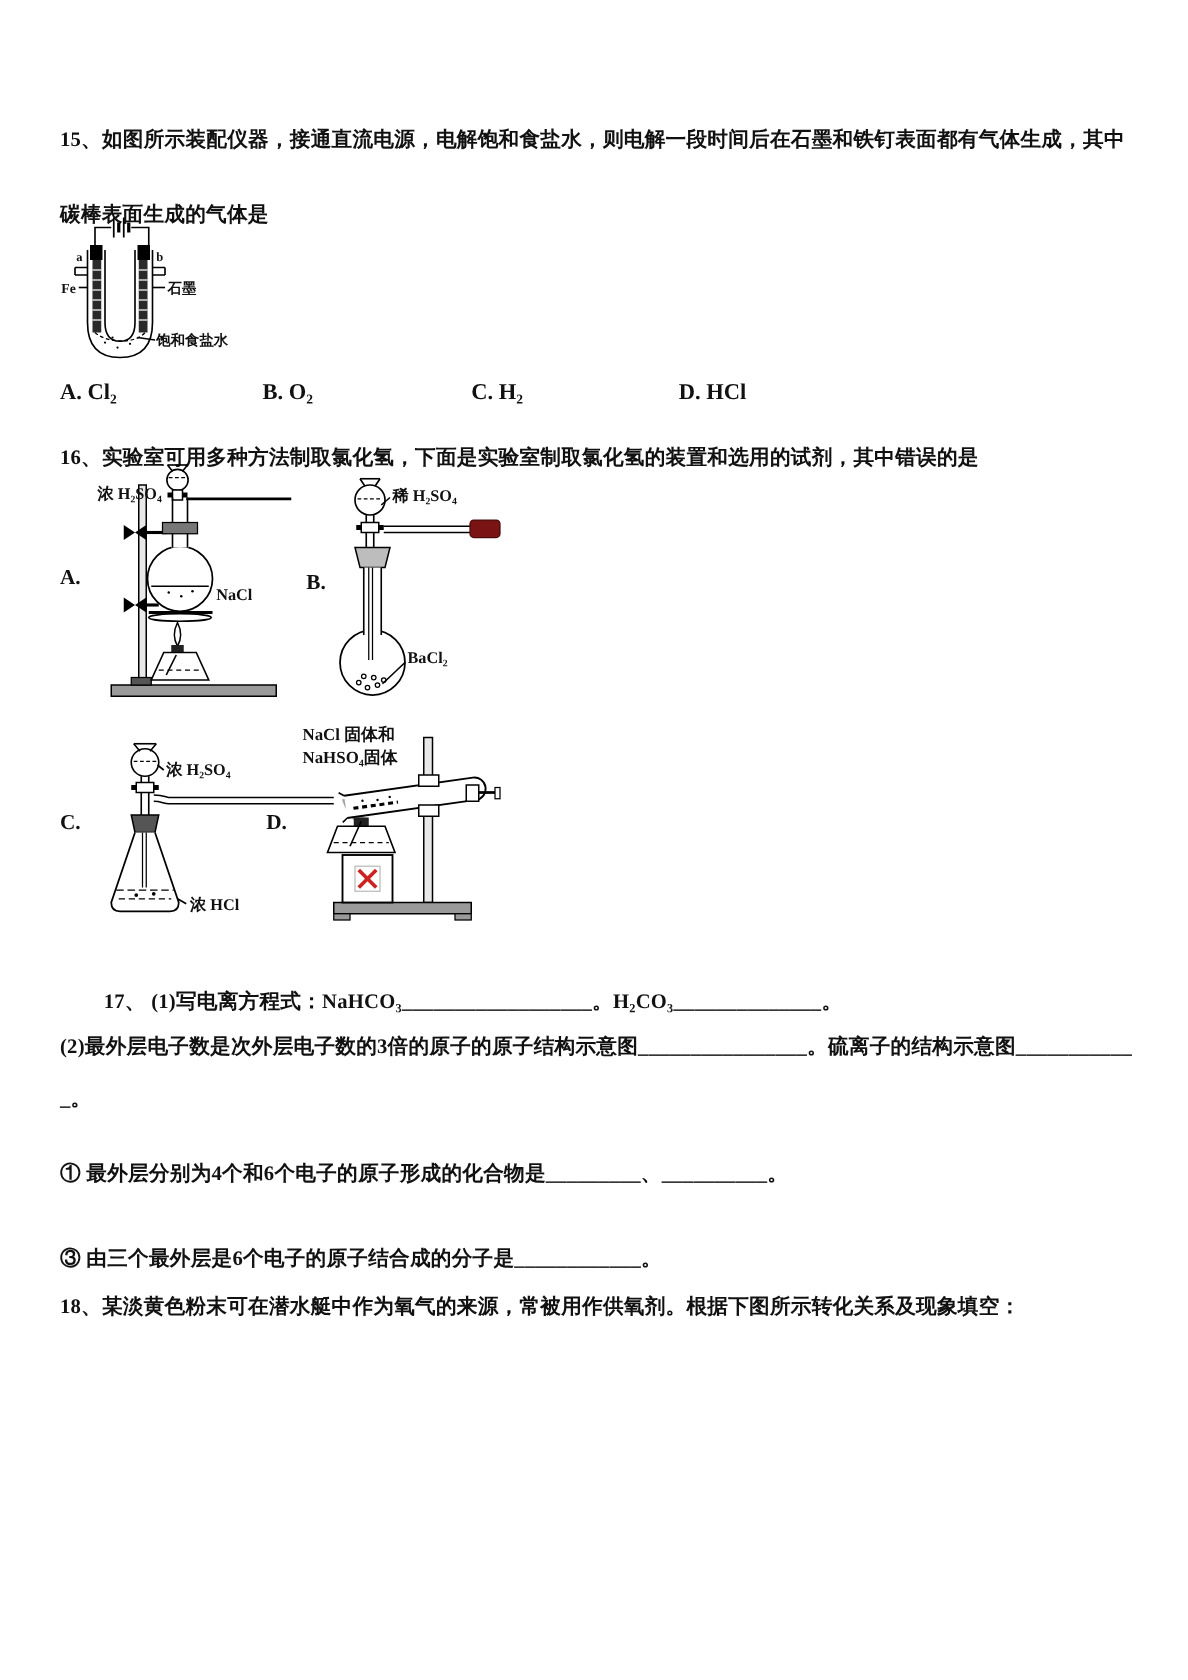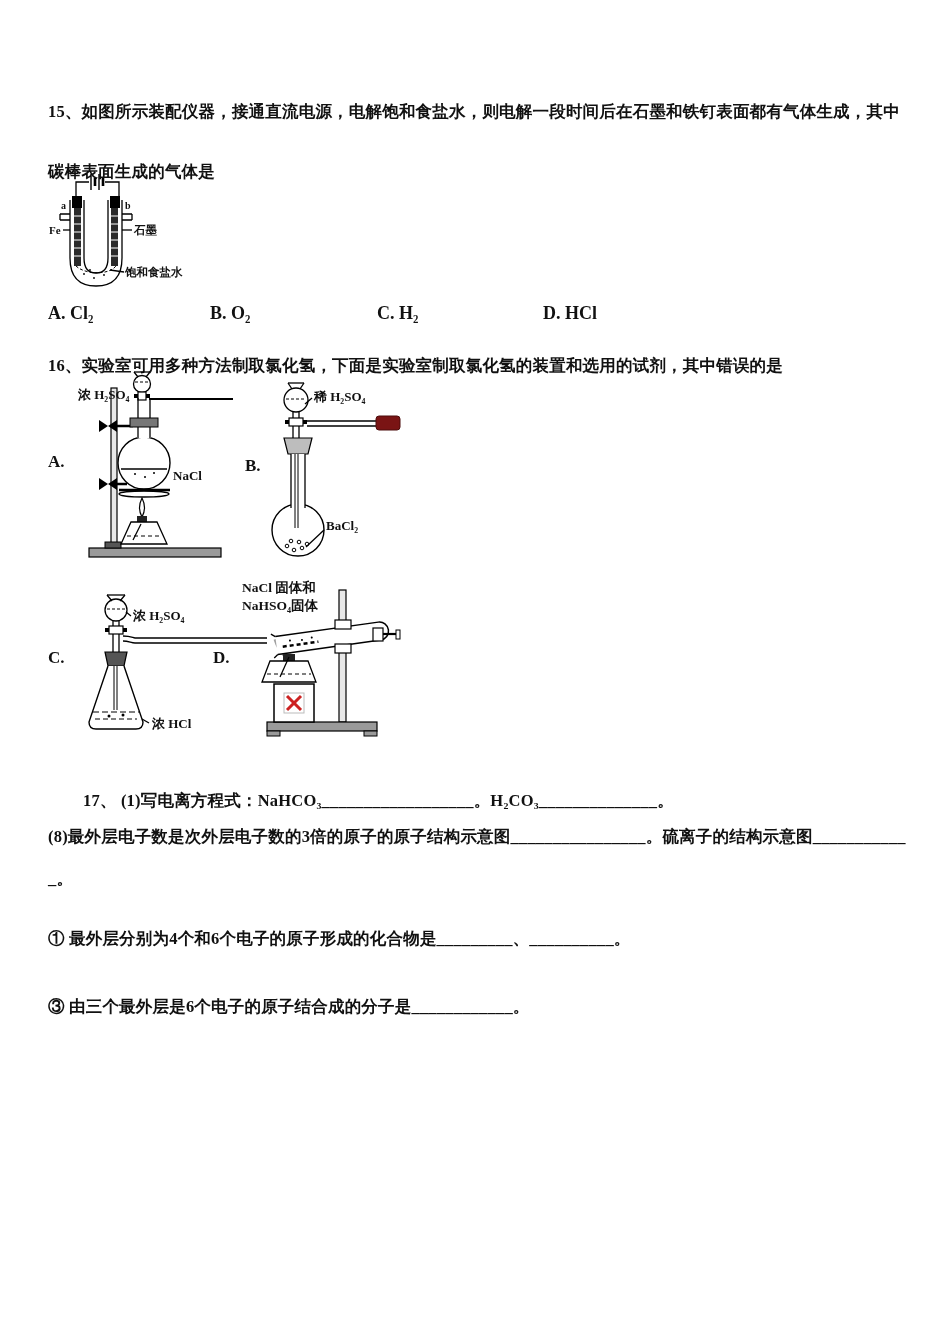--- a/index.html
+++ b/index.html
@@ -243,19 +243,20 @@
     <rect x="34" y="106" width="40" height="38" fill="#fff" stroke="#000" stroke-width="1.5"></rect>
     <rect x="44" y="115" width="20" height="20" fill="#fff" stroke="#bbbbbb" stroke-width="1"></rect>
     <g stroke="#cc2222" stroke-width="3">
       <line x1="47" y1="118" x2="61" y2="132"></line>
         <line x1="61" y1="118" x2="47" y2="132"></line>
     </g>
   </svg>
 
 
   <div class="tline" style="left:48px;top:790px;margin-left:35px;">17、 (1)写电离方程式：NaHCO₃__________________。H₂CO₃______________。</div>
-  <div class="tline" style="left:48px;top:826px;">(8)最外层电子数是次外层电子数的3倍的原子的原子结构示意图________________。硫离子的结构示意图___________</div>
+  <div class="tline" style="left:48px;top:826px;">(2)最外层电子数是次外层电子数的3倍的原子的原子结构示意图________________。硫离子的结构示意图___________</div>
   <div class="tline" style="left:48px;top:868px;">_。</div>
   <div class="tline" style="left:48px;top:928px;">① 最外层分别为4个和6个电子的原子形成的化合物是_________、__________。</div>
   <div class="tline" style="left:48px;top:996px;">③ 由三个最外层是6个电子的原子结合成的分子是____________。</div>
 
+  <div class="tline" style="left:48px;top:1034px;">18、某淡黄色粉末可在潜水艇中作为氧气的来源，常被用作供氧剂。根据下图所示转化关系及现象填空：</div>
 
 </div>
 
 </body></html>

